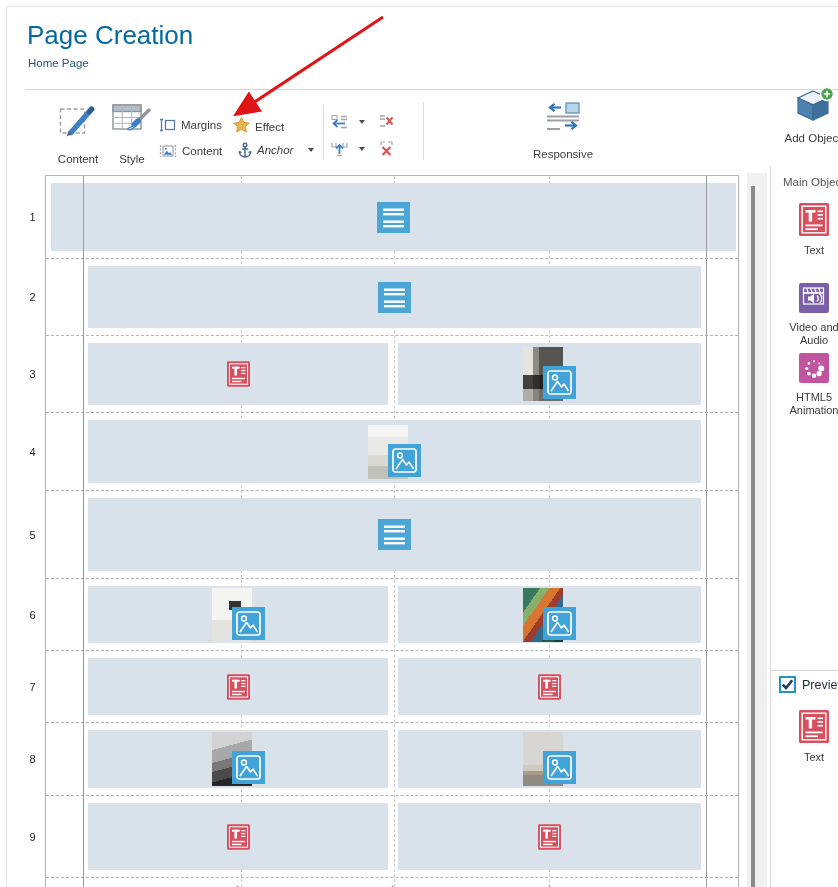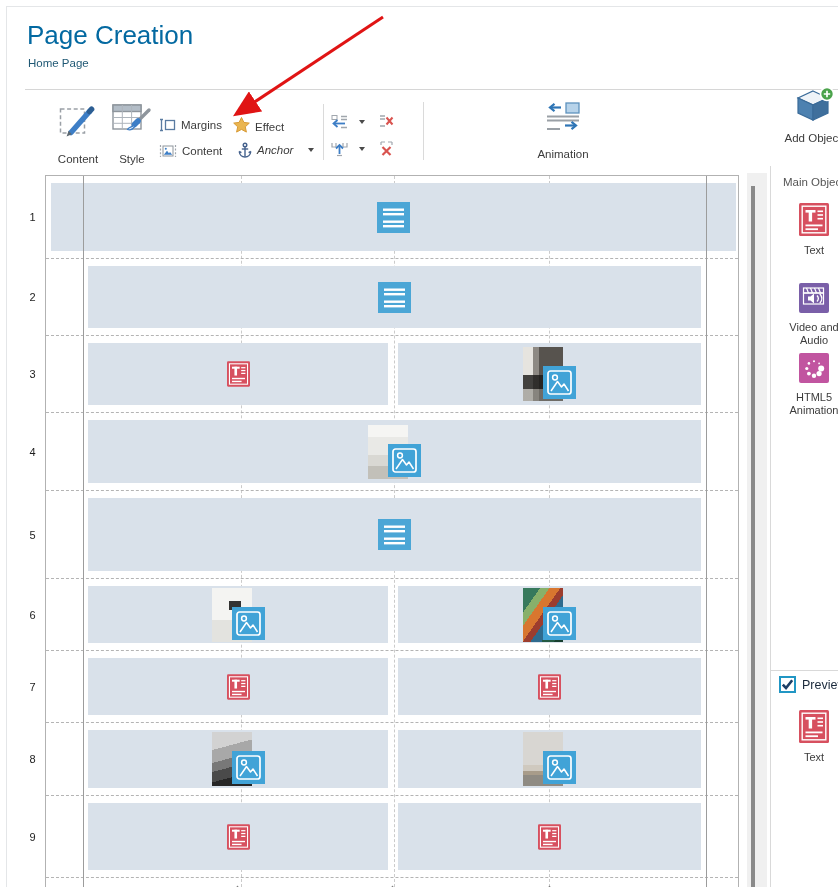--- a/index.html
+++ b/index.html
@@ -186,21 +186,21 @@
 
   <div class="fmt-btn" style="left:527px;width:72px;">
     <span class="mi"><svg width="36" height="32">
           <path d="M16 5.5 H5" stroke="#2e75b5" stroke-width="2.2"></path>
           <path d="M9.5 1.8 L5 5.5 L9.5 9.2" fill="none" stroke="#2e75b5" stroke-width="2.2"></path>
           <rect x="21" y="1" width="13" height="10" fill="#b7d3ea" stroke="#5e92bd" stroke-width="1.3"></rect>
           <path d="M2 14.5 H34 M2 18.5 H34 M2 27 H15" stroke="#9aa0a6" stroke-width="1.8"></path>
           <path d="M20 23.5 H31" stroke="#2e75b5" stroke-width="2.2"></path>
           <path d="M26.5 19.8 L31 23.5 L26.5 27.2" fill="none" stroke="#2e75b5" stroke-width="2.2"></path>
         </svg></span>
-    <span class="bb-label">Animation</span>
+    <span class="bb-label">Responsive</span>
   </div>
 
   <svg class="annotation" width="180" height="118">
     <defs>
       <marker id="ah" markerWidth="9" markerHeight="8" refX="7" refY="4" orient="auto">
         <path d="M0 0 L9 4 L0 8 Z" style="fill:var(--annotation-arrow-red)"></path>
       </marker>
     </defs>
     <line x1="163" y1="7" x2="18" y2="103" style="stroke:var(--annotation-arrow-red)" stroke-width="3" marker-end="url(#ah)"></line>
   </svg>

